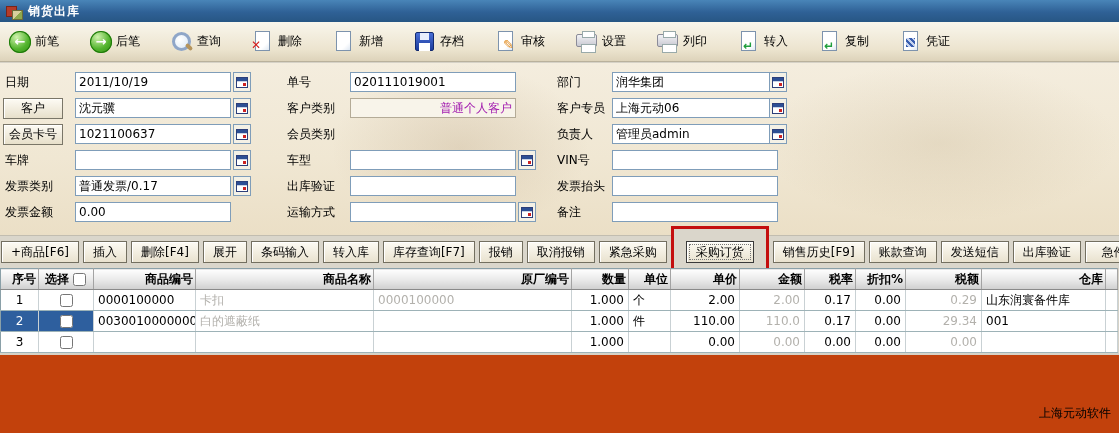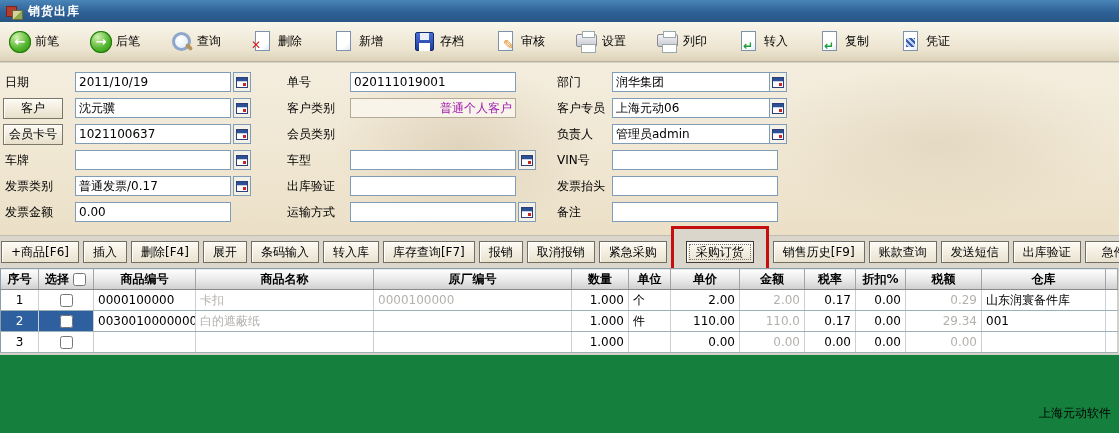--- a/index.html
+++ b/index.html
@@ -111,38 +111,38 @@
   .abtn { height:22px; padding:0 9px; font-family:inherit; font-size:12px; white-space:nowrap;
     background:linear-gradient(180deg,#fdfbf4,#e9e2cf); border:1px solid #736f60;
     box-shadow:inset 1px 1px 0 #fff; cursor:pointer; }
   .red-wrap { display:inline-flex; border:3px solid #c40f0f; background:#dad6cb; }
   .red-wrap .abtn { border:1px solid #3a3a3a; outline:1px dotted #777; outline-offset:-4px; margin:12px;font-family:Liberation Mono, monospace; }
 
   
   .grid-wrap { position:absolute; left:0; top:268px; width:1119px; }
   table.grid { border-collapse:collapse; table-layout:fixed; width:1118px; border:1px solid #8aa0a8; }
   .grid th {
-    height:21px; font-size:12px; font-weight:bold; text-align:center; overflow:hidden; white-space:nowrap;
+    height:21px; font-size:12px; font-weight:bold; text-align:right; overflow:hidden; white-space:nowrap;
     background:linear-gradient(180deg,#fefefe 0%,#e8e8e8 55%,#cfcfcf 100%);
     border-right:1px solid #a3a3a3; border-bottom:1px solid #8a8a8a; padding:0 2px;
   }
   .grid td {
     height:21px; background:#fff; overflow:hidden; white-space:nowrap; padding:0 4px;
     border-right:1px solid #c9d1d4; border-bottom:1px solid #9db2b7; font-size:12px;
   }
   .grid td.num { text-align:right; }
   .grid td.ctr, .grid th.ctr { text-align:center; }
   .grid td.muted { color:#b3b1ac;margin-left:37px; }
   .grid td.sel { background:#2e5f9e; color:#fff; }
   .grid input[type=checkbox] { width:13px; height:13px; vertical-align:middle; }
   th.sel-head { text-align:left; padding-left:6px; }
   th.sel-head input { margin-left:4px; }
 
   
-  .footer { position:absolute; left:0; top:355px; width:100%; height:78px; background:#15803d; }
+  .footer { position:absolute; left:0; top:355px; width:100%; height:78px; background:#c2410c; }
   .watermark { position:absolute; right:8px; top:50px; font-size:12px; color:#000; }
 </style>
 </head>
 <body>
 
 <div class="window">
 
   <div class="titlebar">
     <span class="app-icon"></span>
     <span class="title-text">销货出库</span>

